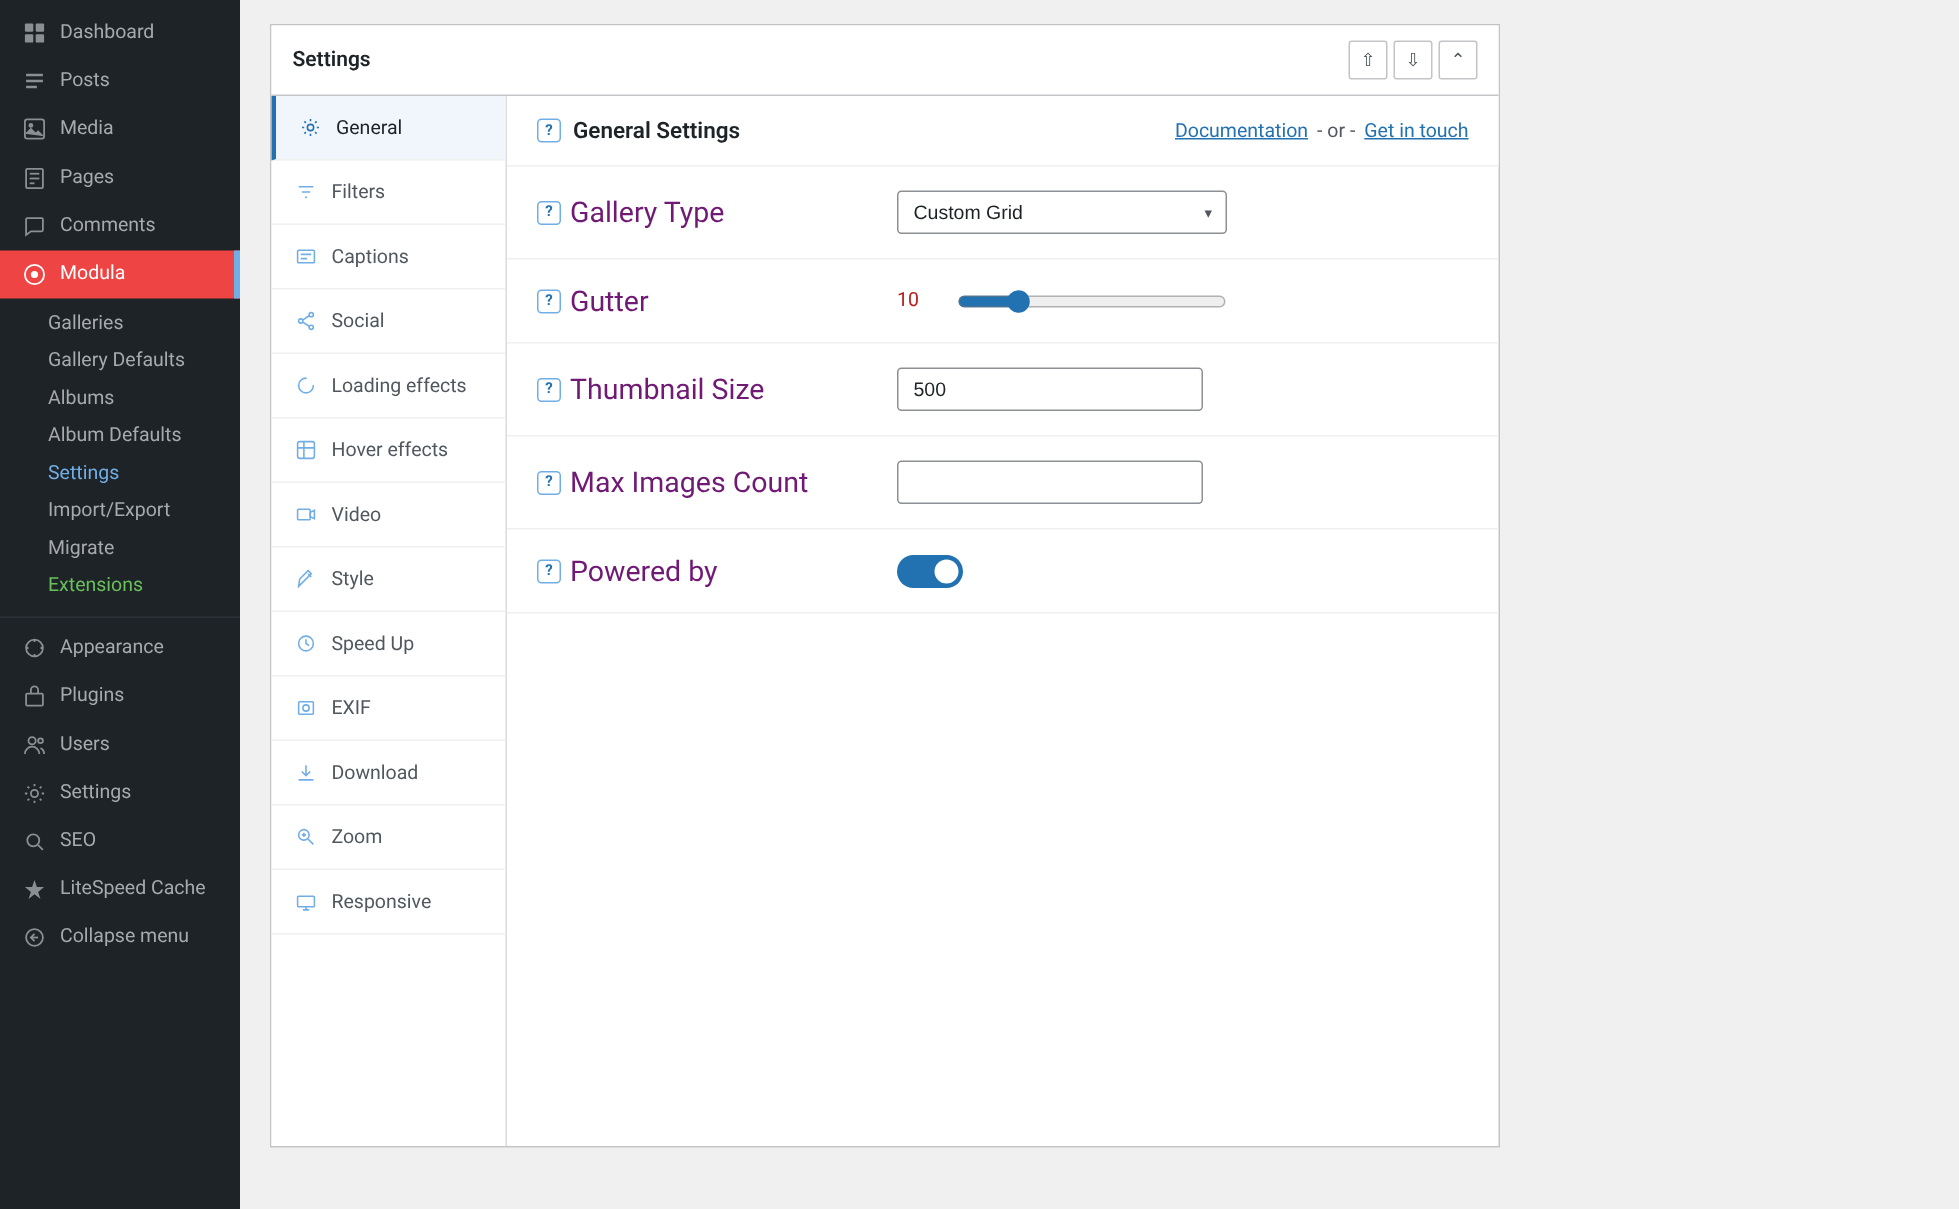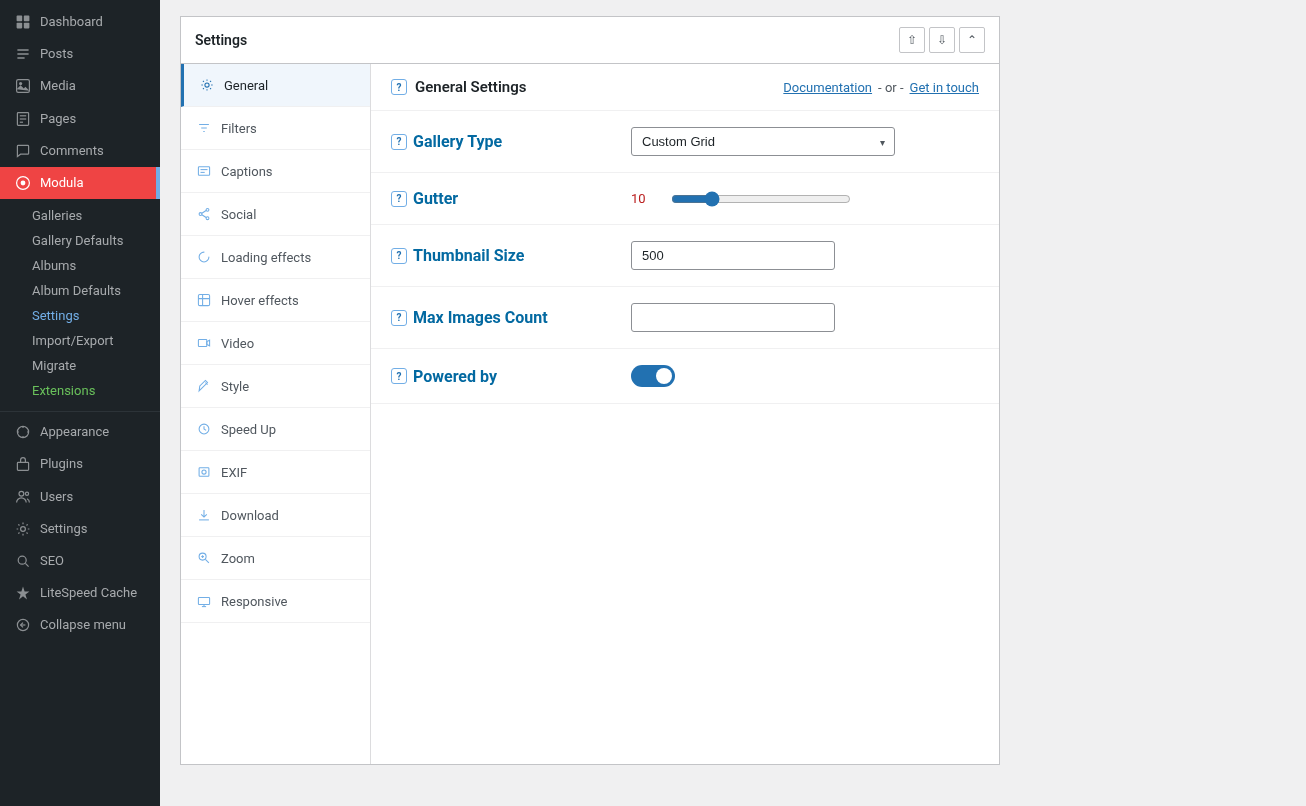--- a/index.html
+++ b/index.html
@@ -98,21 +98,21 @@
     }
 
     
     .settings-body {
       display: flex;
       min-height: 700px;
     }
 
     
     .settings-nav {
-      width: 190px;
+      width: 157px;
       border-right: 1px solid #dcdcde;
       background: #fff;
       flex-shrink: 0;
     }
     .settings-nav-item {
       display: flex;
       align-items: center;
       gap: 8px;
       padding: 12px 14px;
       cursor: pointer;
@@ -172,28 +172,28 @@
       height: 16px;
       border: 1.5px solid #72aee6;
       border-radius: 3px;
       color: #2271b1;
       font-size: 10px;
       font-weight: 700;
       cursor: pointer;
       flex-shrink: 0;
     }
     .field-label {
-      font-size: 16px;
-      color: #0369a1;
-      font-weight: 700;
+      font-size: 19px;
+      color: #701a75;
+      font-weight: 400;
     }
     .field-control { flex: 1; }
 
     
-    .select-wrap { position: relative; display: inline-block; width: 264px; }
+    .select-wrap { position: relative; display: inline-block; width: 220px; }
     .select-wrap select {
       width: 100%;
       padding: 6px 30px 6px 10px;
       border: 1px solid #8c8f94;
       border-radius: 3px;
       background: #fff;
       color: #1d2327;
       font-size: 13px;
       appearance: none;
       cursor: pointer;

